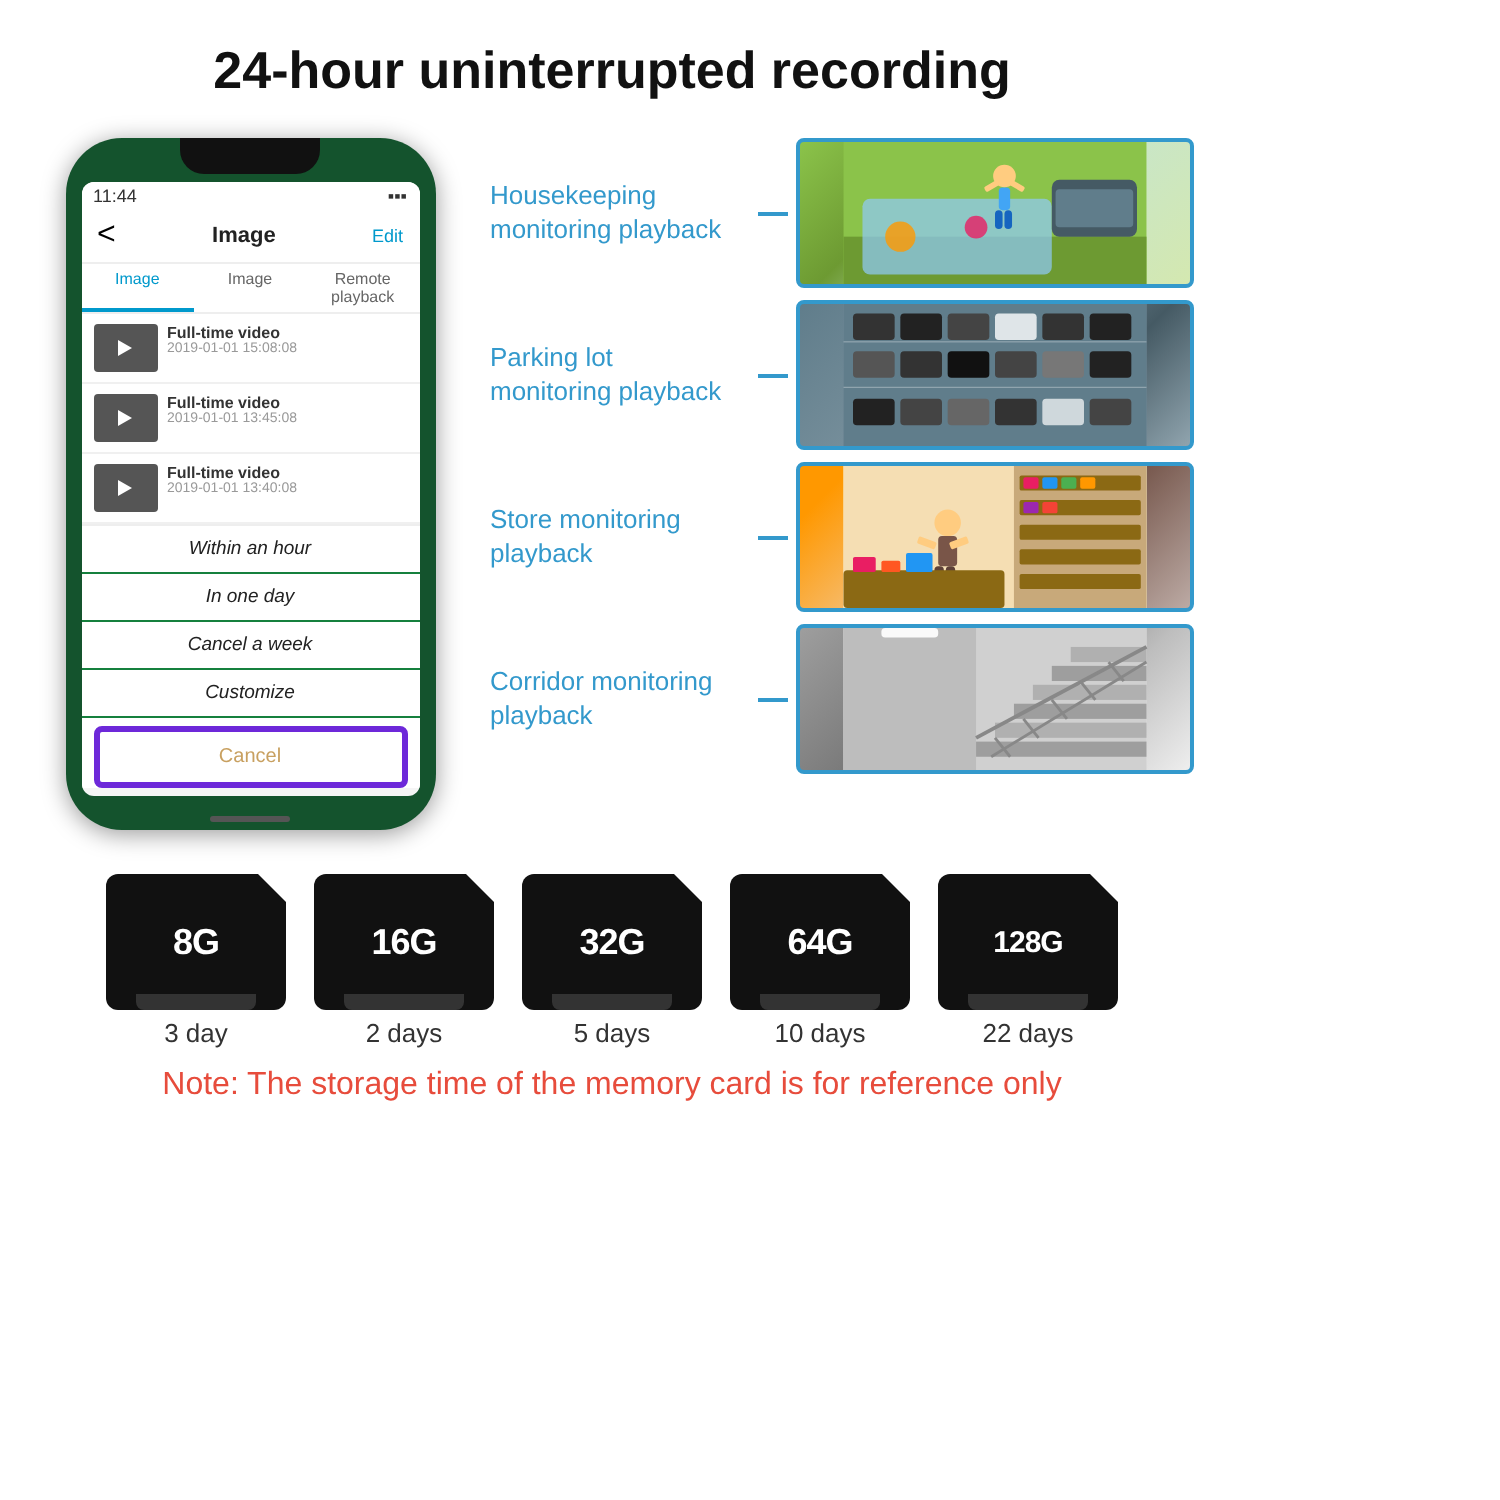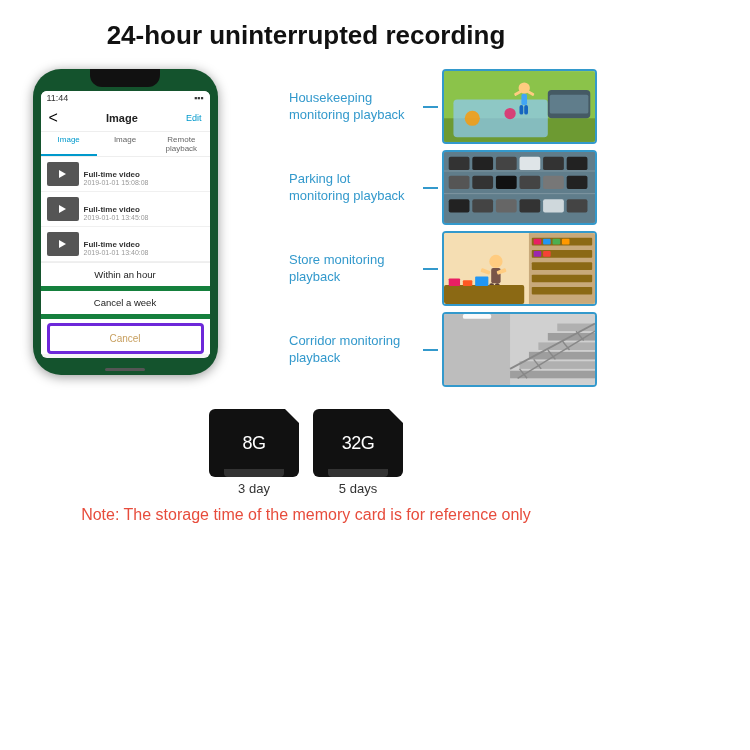--- a/index.html
+++ b/index.html
@@ -115,21 +115,21 @@
       color: #0099cc;
       border-bottom: 2px solid #0099cc;
     }
 
     .phone-list {
       background: #fff;
     }
 
     .phone-list-item {
       display: flex;
-      align-items: flex-end;
+      align-items: flex-start;
       padding: 5px 6px;
       border-bottom: 1px solid #f0f0f0;
       gap: 5px;
     }
 
     .phone-thumb {
       width: 32px;
       height: 24px;
       background: #555;
       border-radius: 2px;
@@ -166,21 +166,22 @@
     .phone-dropdown {
       background: #fff;
       border-top: 1px solid #eee;
     }
 
     .phone-dropdown-item {
       text-align: center;
       padding: 6px 0;
       font-size: 9.5px;
       color: #222;
-      border-bottom: 5px solid #15803d;
+      border-bottom: 1px solid #15803d;
+      font-style: italic;
     }
 
     .phone-dropdown-cancel {
       text-align: center;
       padding: 7px 0;
       font-size: 10px;
       color: #c8a060;
       background: #fff;
       border: 3px solid #6d28d9;
       margin: 4px 6px;
@@ -207,21 +208,20 @@
       flex: 1;
       display: flex;
       flex-direction: column;
       gap: 6px;
     }
 
     .monitor-row {
       display: flex;
       align-items: center;
       gap: 4px;
-      margin-left: 44px;
     }
 
     .monitor-label-block {
       flex: 0 0 130px;
     }
 
     .monitor-label {
       font-size: 13px;
       color: #3399cc;
       line-height: 1.3;
@@ -303,21 +303,21 @@
       top: 0;
       right: 0;
       width: 14px;
       height: 14px;
       background: #fff;
       clip-path: polygon(0 0, 100% 0, 100% 100%);
     }
 
     .sdcard-label {
       font-size: 18px;
-      font-weight: normal;
+      font-weight: bold;
       color: #fff;
       letter-spacing: -0.5px;
     }
 
     .sdcard-days {
       font-size: 13px;
       color: #333;
       text-align: center;
     }
 
@@ -392,21 +392,23 @@
               </div>
               <div class="phone-item-info">
                 <div class="phone-item-title">Full-time video</div>
                 <div class="phone-item-date">2019-01-01 13:40:08</div>
               </div>
             </div>
           </div>
 
           <div class="phone-dropdown">
             <div class="phone-dropdown-item">Within an hour</div>
+            <div class="phone-dropdown-item">In one day</div>
             <div class="phone-dropdown-item">Cancel a week</div>
+            <div class="phone-dropdown-item">Customize</div>
             <div class="phone-dropdown-cancel">Cancel</div>
           </div>
         </div>
         <div class="phone-home-bar">
           <div class="phone-home-indicator"></div>
         </div>
       </div>
     </div>
 
     <div class="right-section">
@@ -560,28 +562,49 @@
     <div class="sdcard-row">
 
       <div class="sdcard-item">
         <div class="sdcard-card">
           <div class="sdcard-notch"></div>
           <span class="sdcard-label">8G</span>
         </div>
         <span class="sdcard-days">3 day</span>
       </div>
 
+      <div class="sdcard-item">
+        <div class="sdcard-card">
+          <div class="sdcard-notch"></div>
+          <span class="sdcard-label">16G</span>
+        </div>
+        <span class="sdcard-days">2 days</span>
+      </div>
 
       <div class="sdcard-item">
         <div class="sdcard-card">
           <div class="sdcard-notch"></div>
           <span class="sdcard-label">32G</span>
         </div>
         <span class="sdcard-days">5 days</span>
       </div>
 
-
+      <div class="sdcard-item">
+        <div class="sdcard-card">
+          <div class="sdcard-notch"></div>
+          <span class="sdcard-label">64G</span>
+        </div>
+        <span class="sdcard-days">10 days</span>
+      </div>
+
+      <div class="sdcard-item">
+        <div class="sdcard-card">
+          <div class="sdcard-notch"></div>
+          <span class="sdcard-label" style="font-size:15px;">128G</span>
+        </div>
+        <span class="sdcard-days">22 days</span>
+      </div>
 
     </div>
     <div class="note-text">Note: The storage time of the memory card is for reference only</div>
   </div>
 
 </div>
 
 </body></html>

